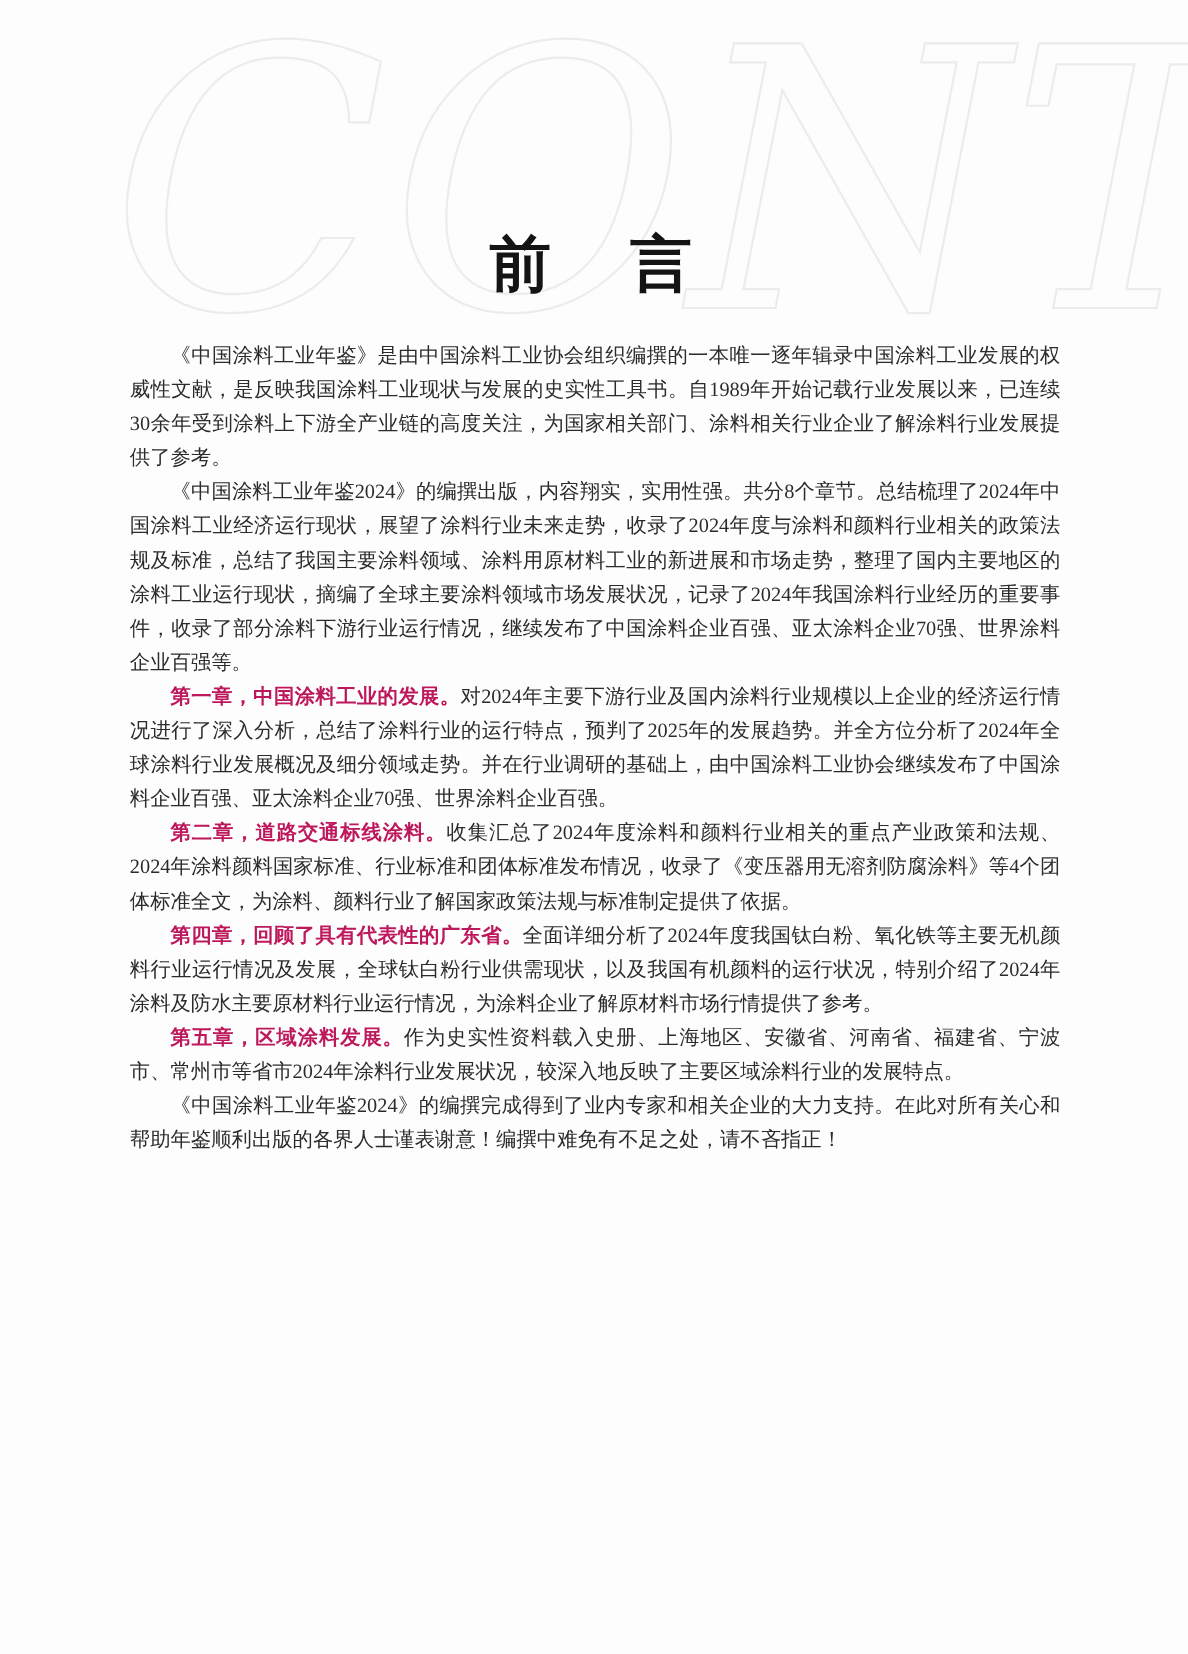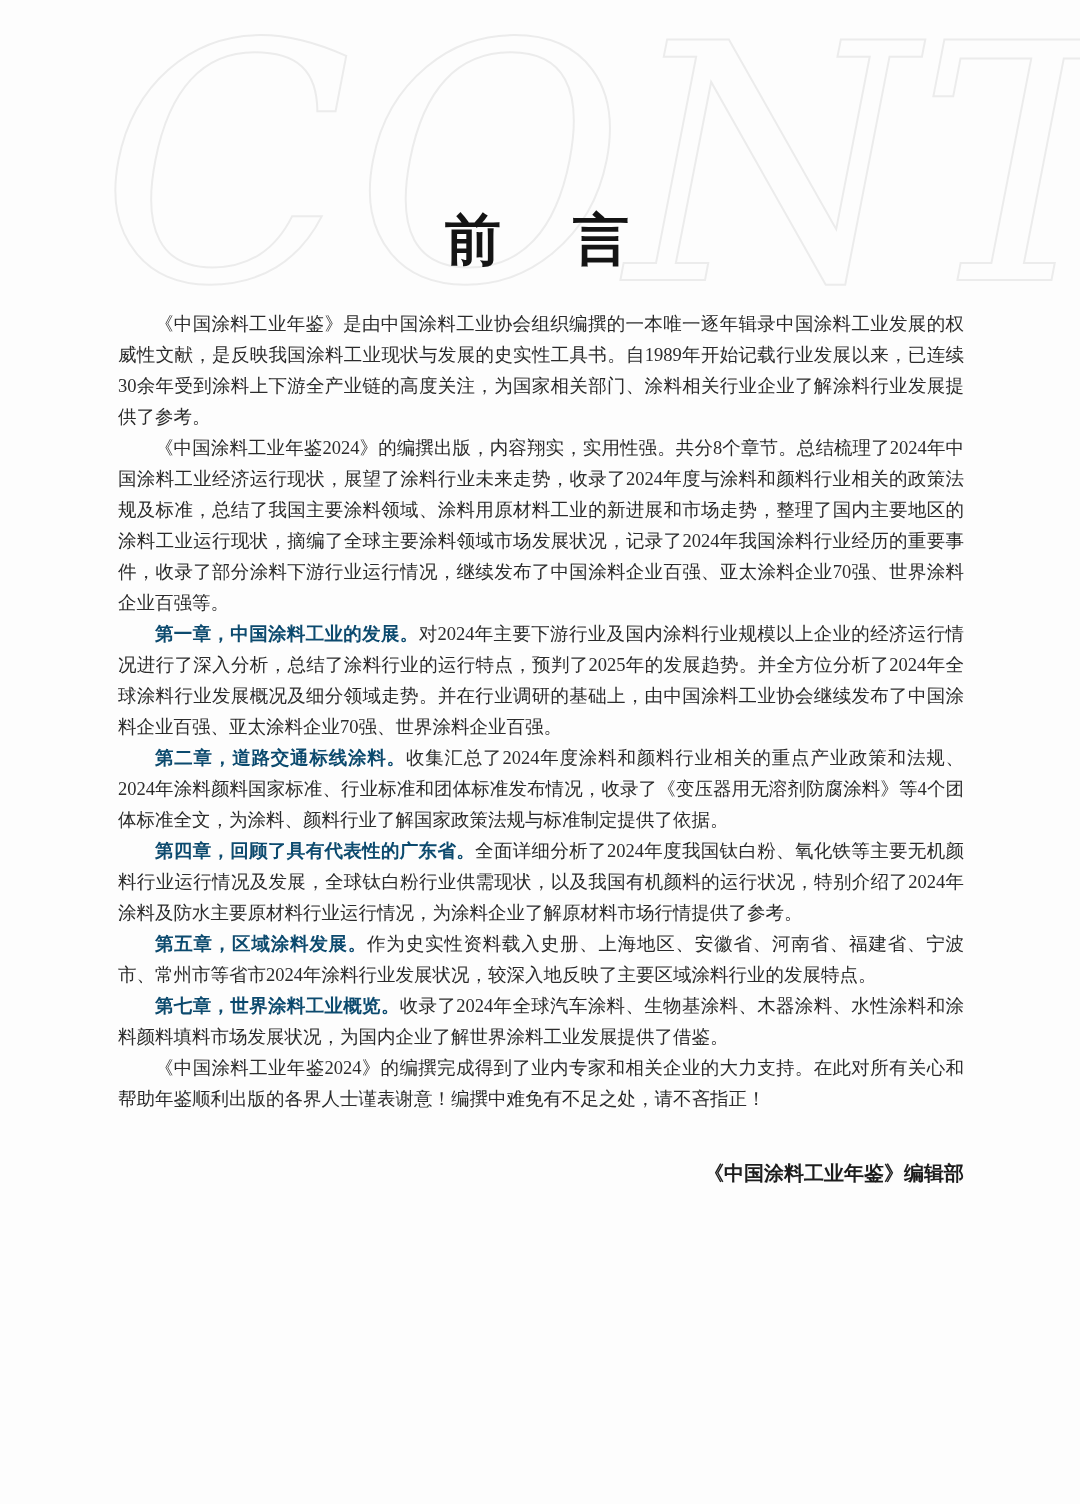--- a/index.html
+++ b/index.html
@@ -45,21 +45,21 @@
   .body-text p {
     margin: 0;
     font-size: 18.5px;
     line-height: 31px;
     text-align: justify;
     text-indent: 2em;
     color: #2b2b2b;
   }
   .body-text p b {
     font-weight: bold;
-    color: #0c4a6e;
+    color: #be185d;
   }
   .signature {
     margin-top: 42px;
     text-align: right;
     font-weight: bold;
     color: #1c1c1c;
   }
   .signature .sig-editor {
     font-size: 20px;
     line-height: 32px;
@@ -83,22 +83,20 @@
 
     <h1 class="page-title">前　言</h1>
 
     <div class="body-text">
       <p><b></b><span>《中国涂料工业年鉴》是由中国涂料工业协会组织编撰的一本唯一逐年辑录中国涂料工业发展的权威性文献，是反映我国涂料工业现状与发展的史实性工具书。自1989年开始记载行业发展以来，已连续30余年受到涂料上下游全产业链的高度关注，为国家相关部门、涂料相关行业企业了解涂料行业发展提供了参考。</span></p>
       <p><b></b><span>《中国涂料工业年鉴2024》的编撰出版，内容翔实，实用性强。共分8个章节。总结梳理了2024年中国涂料工业经济运行现状，展望了涂料行业未来走势，收录了2024年度与涂料和颜料行业相关的政策法规及标准，总结了我国主要涂料领域、涂料用原材料工业的新进展和市场走势，整理了国内主要地区的涂料工业运行现状，摘编了全球主要涂料领域市场发展状况，记录了2024年我国涂料行业经历的重要事件，收录了部分涂料下游行业运行情况，继续发布了中国涂料企业百强、亚太涂料企业70强、世界涂料企业百强等。</span></p>
       <p><b>第一章，中国涂料工业的发展。</b><span>对2024年主要下游行业及国内涂料行业规模以上企业的经济运行情况进行了深入分析，总结了涂料行业的运行特点，预判了2025年的发展趋势。并全方位分析了2024年全球涂料行业发展概况及细分领域走势。并在行业调研的基础上，由中国涂料工业协会继续发布了中国涂料企业百强、亚太涂料企业70强、世界涂料企业百强。</span></p>
       <p><b>第二章，道路交通标线涂料。</b><span>收集汇总了2024年度涂料和颜料行业相关的重点产业政策和法规、2024年涂料颜料国家标准、行业标准和团体标准发布情况，收录了《变压器用无溶剂防腐涂料》等4个团体标准全文，为涂料、颜料行业了解国家政策法规与标准制定提供了依据。</span></p>
       <p><b>第四章，回顾了具有代表性的广东省。</b><span>全面详细分析了2024年度我国钛白粉、氧化铁等主要无机颜料行业运行情况及发展，全球钛白粉行业供需现状，以及我国有机颜料的运行状况，特别介绍了2024年涂料及防水主要原材料行业运行情况，为涂料企业了解原材料市场行情提供了参考。</span></p>
       <p><b>第五章，区域涂料发展。</b><span>作为史实性资料载入史册、上海地区、安徽省、河南省、福建省、宁波市、常州市等省市2024年涂料行业发展状况，较深入地反映了主要区域涂料行业的发展特点。</span></p>
-      <p><b>第七章，世界涂料工业概览。</b><span>收录了2024年全球汽车涂料、生物基涂料、木器涂料、水性涂料和涂料颜料填料市场发展状况，为国内企业了解世界涂料工业发展提供了借鉴。</span></p>
       <p><b></b><span>《中国涂料工业年鉴2024》的编撰完成得到了业内专家和相关企业的大力支持。在此对所有关心和帮助年鉴顺利出版的各界人士谨表谢意！编撰中难免有不足之处，请不吝指正！</span></p>
     </div>
 
     <div class="signature">
-      <div class="sig-editor">《中国涂料工业年鉴》编辑部</div>
     </div>
 
   </div>
 </div>
 
 </body></html>

